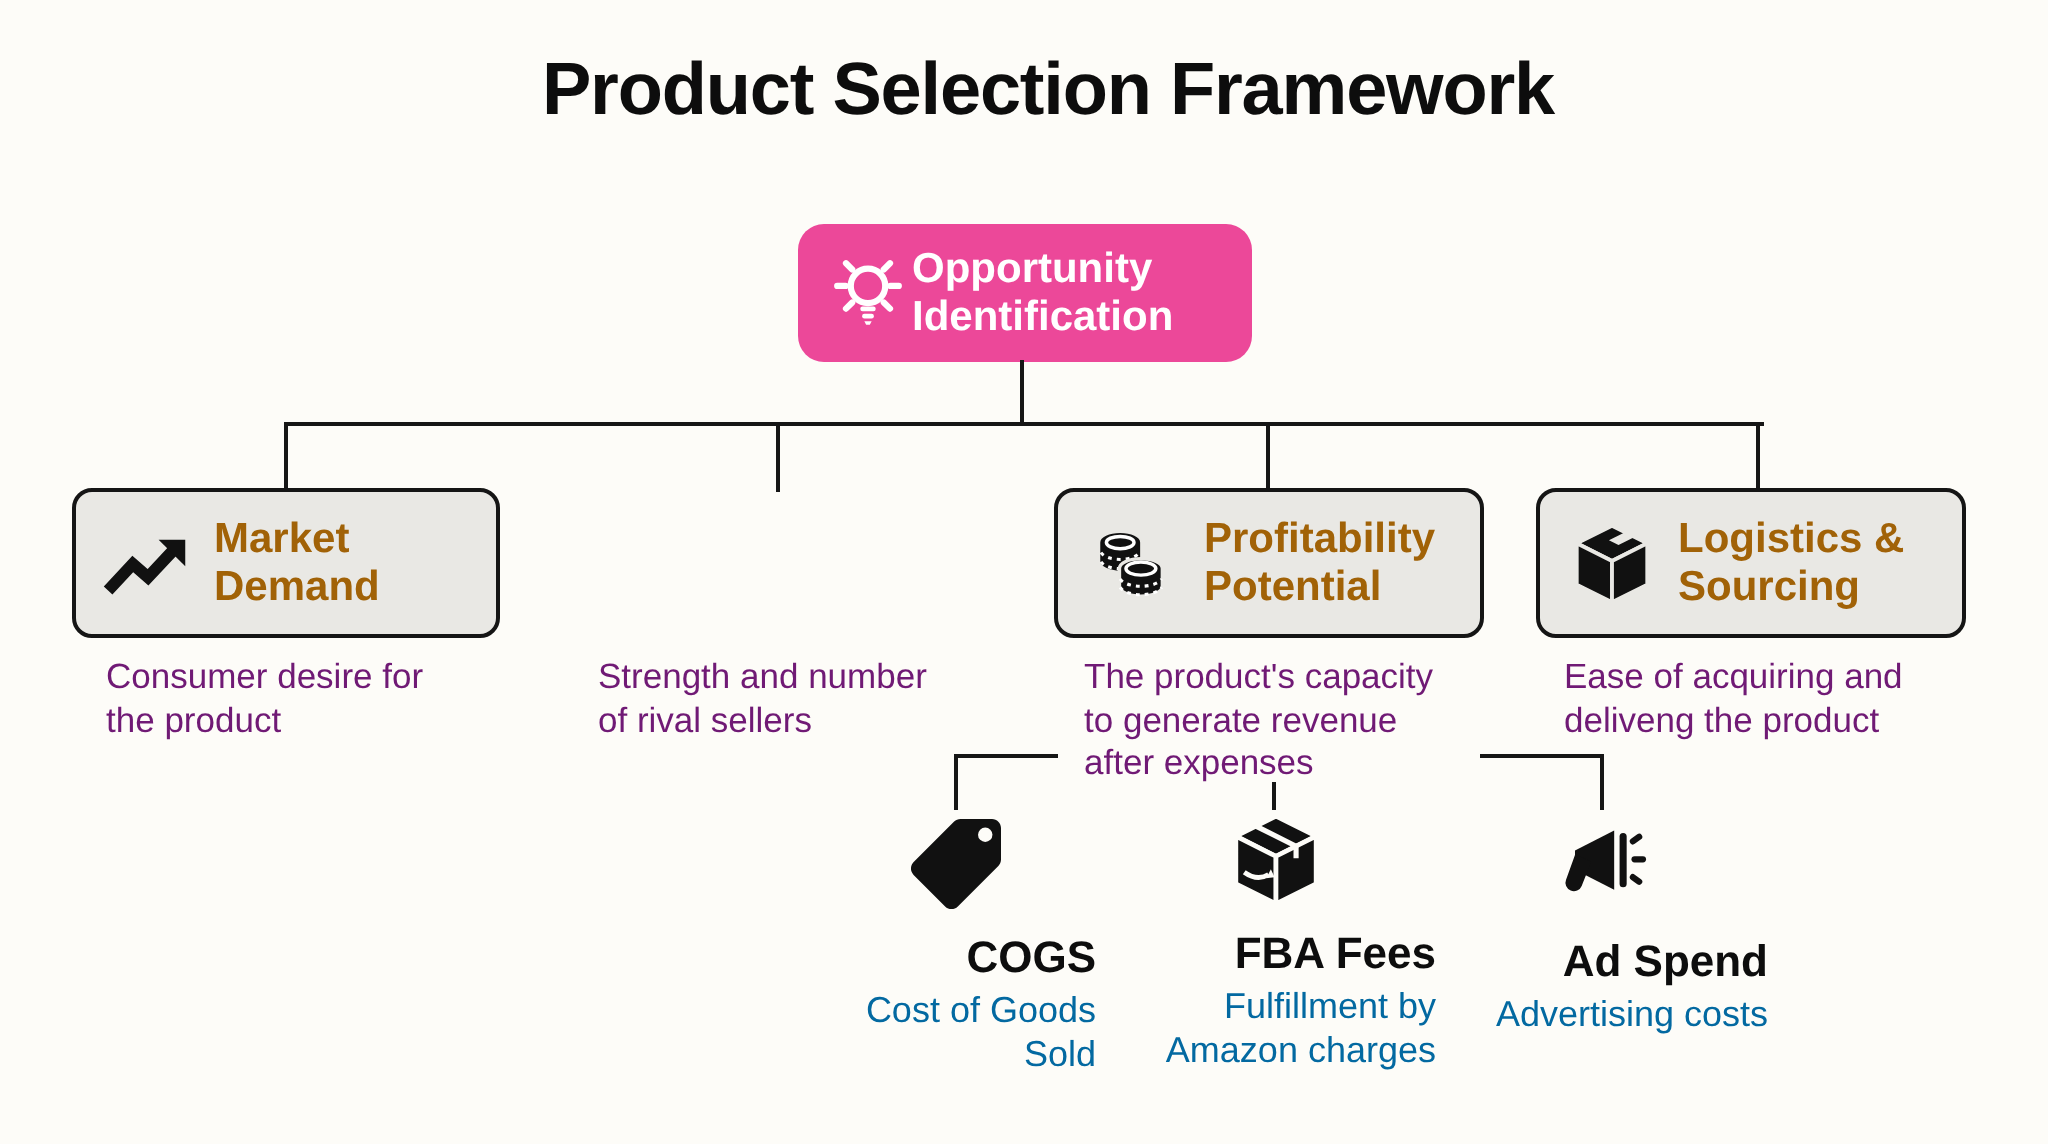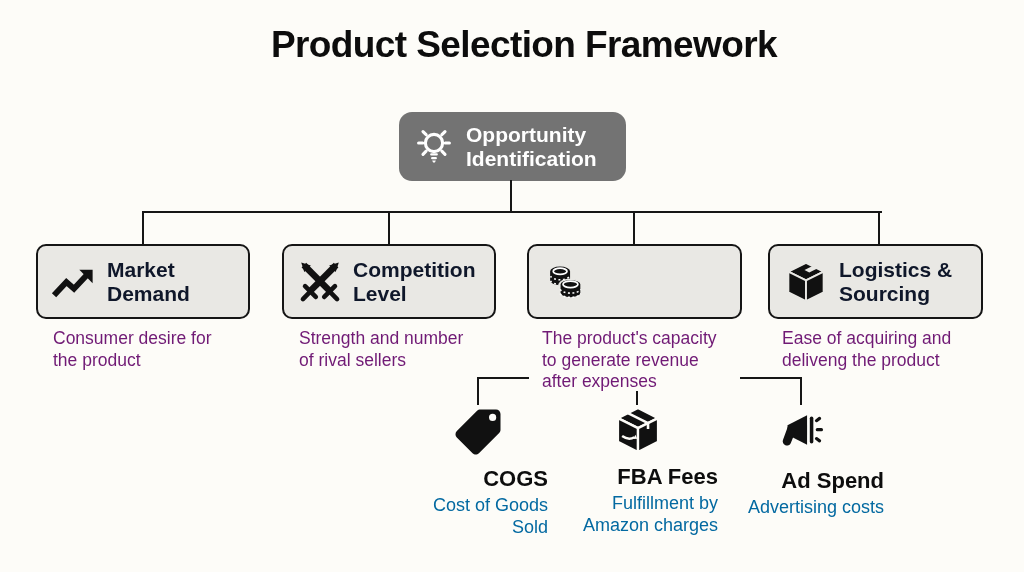--- a/index.html
+++ b/index.html
@@ -2,29 +2,29 @@
 <html><head>
 <meta charset="utf-8">
 <style>
   * { margin:0; padding:0; box-sizing:border-box; }
   html,body { width:1024px; height:572px; }
   body { font-family:"Liberation Sans","DejaVu Sans",sans-serif; background:#fdfcf8; color:#161616; }
   .canvas { position:relative; width:1024px; height:572px; background:#fdfcf8; overflow:hidden; }
   .title { position:absolute; top:24px; left:12px; width:100%; text-align:center;
            font-size:37px; font-weight:700; letter-spacing:-0.6px; color:#0d0d0d; }
   .root { position:absolute; left:399px; top:112px; width:227px; height:69px;
-          background:#737373; border-radius:13px; display:flex; align-items:center;
-          padding-left:13px; gap:10px; }
+          background:#ec4899; border-radius:13px; display:flex; align-items:center;
+          padding-left:13px; }
   .r-icon, .p-icon { flex:0 0 auto; display:flex; }
   .r-title span { display:block; font-size:21px; font-weight:700; color:#ffffff; line-height:1.12; }
   .line { position:absolute; background:#161616; }
   .pillar { position:absolute; top:244px; height:75px; background:#e9e8e4;
             border:2px solid #151515; border-radius:10px; display:flex;
             align-items:center; padding-left:13px; gap:10px; }
-  .p-title span { display:block; font-size:21px; font-weight:700; line-height:1.13; color:#0f172a; }
+  .p-title span { display:block; font-size:21px; font-weight:700; line-height:1.13; color:#a16207; }
   .pillar-desc { position:absolute; top:328px; text-align:left; font-size:17.5px;
                  line-height:1.24; color:#701a75; }
   .cost { position:absolute; text-align:right; }
   .c-icon { height:60px; display:flex; align-items:center; justify-content:center; }
   .c-title { font-size:22px; font-weight:700; margin-top:4px; color:#0d0d0d; }
   .c-desc { font-size:18px; line-height:1.22; margin-top:3px; color:#0369a1; }
 </style>
 </head>
 <body>
 
@@ -66,56 +66,38 @@
         <polygon points="14.8,3.6 21.8,3.6 21.8,10.6" fill="#111"></polygon>
       </svg>
     </span>
     <span class="p-title">
       <span>Market</span>
       <span>Demand</span>
     </span>
   </div>
   <div class="pillar-desc" style="left:53px;width:180px">Consumer desire for the product</div>
 
-  <div class="pillar" style="left:282px;width:214px">
-    <span class="p-icon">
-      <svg viewBox="0 0 24 24" width="46" height="46">
-        <g stroke="#111" fill="none">
-          <path d="M3.6 3.2 L17.2 16.8" stroke-width="3.4"></path>
-          <path d="M20.4 3.2 L6.8 16.8" stroke-width="3.4"></path>
-          <g stroke-width="2.4" stroke-linecap="round">
-            <path d="M14.2 19.8 L19.8 14.2"></path>
-            <path d="M9.8 19.8 L4.2 14.2"></path>
-            <path d="M17.6 17.6 L20.9 20.9"></path>
-            <path d="M6.4 17.6 L3.1 20.9"></path>
-          </g>
-        </g>
-        <polygon points="2.2,1.8 7.2,3.4 3.8,6.8" fill="#111"></polygon>
-        <polygon points="21.8,1.8 16.8,3.4 20.2,6.8" fill="#111"></polygon>
-      </svg>
-    </span>
-    <span class="p-title">
-      <span>Competition</span>
-      <span>Level</span>
-    </span>
-  </div>
   <div class="pillar-desc" style="left:299px;width:180px">Strength and number of rival sellers</div>
 
   <div class="pillar" style="left:527px;width:215px">
     <span class="p-icon">
       <svg viewBox="0 0 24 24" width="50" height="46">
         <path d="M3.2 6.4 a5.2 2.5 0 0 1 10.4 0 v4.8 a5.2 2.5 0 0 1 -10.4 0 z" fill="#111"></path>
         <ellipse cx="8.4" cy="6.4" rx="3.6" ry="1.6" fill="none" stroke="#fff" stroke-width="0.9"></ellipse>
         <path d="M3.4 9 a5.2 2.5 0 0 0 10 0" fill="none" stroke="#fff" stroke-width="0.8" stroke-dasharray="1 1.3"></path>
         <path d="M3.4 11.4 a5.2 2.5 0 0 0 10 0" fill="none" stroke="#fff" stroke-width="0.8" stroke-dasharray="1 1.3"></path>
         <path d="M8.2 13.2 a5.6 2.6 0 0 1 11.2 0 v4.6 a5.6 2.6 0 0 1 -11.2 0 z" fill="#111" stroke="#e9e8e4" stroke-width="0.9"></path>
         <ellipse cx="13.8" cy="13.2" rx="3.9" ry="1.7" fill="none" stroke="#fff" stroke-width="0.9"></ellipse>
         <path d="M8.4 15.9 a5.6 2.6 0 0 0 10.8 0" fill="none" stroke="#fff" stroke-width="0.8" stroke-dasharray="1 1.3"></path>
         <path d="M8.4 18.1 a5.6 2.6 0 0 0 10.8 0" fill="none" stroke="#fff" stroke-width="0.8" stroke-dasharray="1 1.3"></path>
       </svg>
+    </span>
+    <span class="p-title">
+      <span>Profitability</span>
+      <span>Potential</span>
     </span>
   </div>
   <div class="pillar-desc" style="left:542px;width:185px">The product's capacity to generate revenue after expenses</div>
 
   <div class="pillar" style="left:768px;width:215px">
     <span class="p-icon">
       <svg viewBox="0 0 24 24" width="46" height="46">
         <g fill="#111" stroke="#e9e8e4" stroke-width="1" stroke-linejoin="round">
           <polygon points="12,2 21.2,6.6 12,11.2 2.8,6.6"></polygon>
           <polygon points="2.8,6.6 12,11.2 12,22 2.8,17.4"></polygon>

